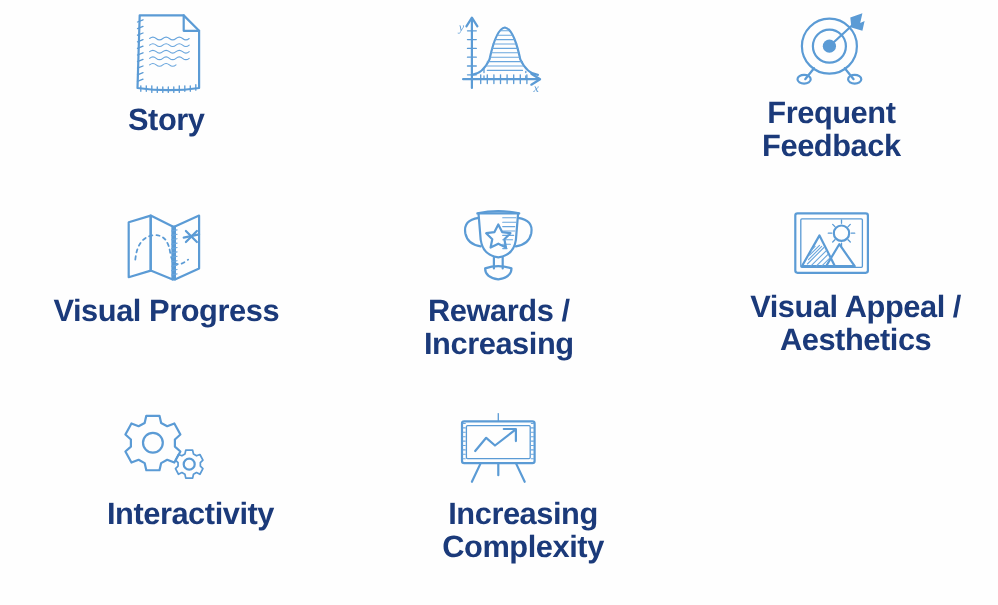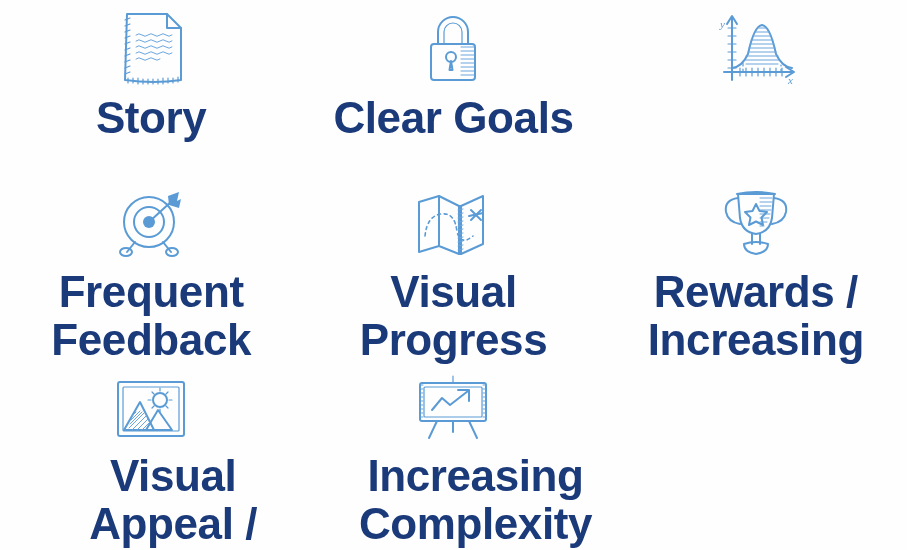--- a/index.html
+++ b/index.html
@@ -51,21 +51,21 @@
   .cell.row3 .icon-wrap { height: 74px; padding-top: 10px; }
 
   .icon-wrap svg {
     display: block;
     overflow: visible;
   }
 
   .label {
     color: #1B3A7A;
     font-weight: bold;
-    font-size: 44px;
+    font-size: 28px;
     line-height: 1.08;
     text-align: center;
     letter-spacing: -0.4px;
     white-space: pre-line;
     padding: 0 6px;
     margin-top: 6px;
     font-family: "Liberation Sans", sans-serif;
   }
 
   .cell.row2 .label { margin-top: 8px; text-align: center; }
@@ -149,46 +149,20 @@
             <path d="M25 33 q3 -2.5 6 0 t6 0 t6 0 t6 0 t6 0 t6 0"></path>
             <path d="M25 39 q3 -2.5 6 0 t6 0 t6 0 t6 0 t6 0 t6 0"></path>
             <path d="M25 45 q3 -2.5 6 0 t6 0 t6 0 t6 0 t6 0 t6 0"></path>
             <path d="M25 51 q3 -2.5 6 0 t6 0 t6 0 t6 0"></path>
           </g>
         </svg>
       </div>
       <div class="label">Story</div>
     </div>
 
-    <div class="cell row1">
-      <div class="icon-wrap">
-        <svg width="80" height="80" viewBox="0 0 80 80" aria-hidden="true">
-
-          <path class="sk" d="M25 36 L25 24 a15 15 0 0 1 30 0 L55 36"></path>
-          <path class="sk-thin" d="M31 36 L31 24 a9 9 0 0 1 18 0 L49 36"></path>
-
-          <rect class="sk" x="18" y="36" width="44" height="36" rx="3"></rect>
-
-          <g class="sk-hatch">
-            <path d="M48 39 L61 39"></path>
-              <path d="M48 43 L61 43"></path>
-              <path d="M48 47 L61 47"></path>
-            <path d="M48 51 L61 51"></path>
-              <path d="M48 55 L61 55"></path>
-              <path d="M48 59 L61 59"></path>
-            <path d="M48 63 L61 63"></path>
-              <path d="M48 67 L61 67"></path>
-          </g>
-
-          <circle class="sk" cx="38" cy="49" r="5"></circle>
-          <path class="sk" d="M38 53 L36.5 62 L39.5 62 Z"></path>
-        </svg>
-      </div>
-      <div class="label">Clear Goals</div>
-    </div>
 
     <div class="cell row1">
       <div class="icon-wrap">
         <svg width="88" height="80" viewBox="0 0 88 80" aria-hidden="true">
 
           <path class="sk" d="M20 72 L20 10"></path>
           <path class="sk" d="M15 16 L20 8 L25 16"></path>
 
           <path class="sk" d="M12 64 L80 64"></path>
           <path class="sk" d="M74 59 L82 64 L74 69"></path>
@@ -356,20 +330,43 @@
               <path d="M22 54 L36 40"></path>
               <path d="M27 54 L38 43"></path>
             <path d="M32 54 L40 46"></path>
           </g>
         </svg>
       </div>
       <div class="label">Visual Appeal /
 Aesthetics</div>
     </div>
 
+    <div class="cell row3">
+      <div class="icon-wrap">
+        <svg width="92" height="66" viewBox="0 0 92 66" aria-hidden="true">
+
+          <g transform="translate(34,25)">
+            <path class="sk" d="M-6 -23 L6 -23 L7.5 -16.5 L13 -13.5 L19.5 -16 L25 -6 L20 -1.5 L20 5
+                                 L25 9.5 L19.5 19.5 L13 17 L7.5 20 L6 26.5 L-6 26.5 L-7.5 20
+                                 L-13 17 L-19.5 19.5 L-25 9.5 L-20 5 L-20 -1.5 L-25 -6 L-19.5 -16
+                                 L-13 -13.5 L-7.5 -16.5 Z"></path>
+            <circle class="sk" cx="0" cy="1.5" r="9"></circle>
+          </g>
+
+          <g transform="translate(67,45)">
+            <path class="sk" d="M-4 -15 L4 -15 L5 -10.5 L8.5 -8.5 L12.5 -10 L16 -3.5 L13 -0.5 L13 3.5
+                                 L16 6.5 L12.5 13 L8.5 11 L5 13 L4 17.5 L-4 17.5 L-5 13
+                                 L-8.5 11 L-12.5 13 L-16 6.5 L-13 3.5 L-13 -0.5 L-16 -3.5 L-12.5 -10
+                                 L-8.5 -8.5 L-5 -10.5 Z" transform="scale(0.78)"></path>
+            <circle class="sk" cx="0" cy="1" r="5"></circle>
+          </g>
+        </svg>
+      </div>
+      <div class="label">Interactivity</div>
+    </div>
 
     <div class="cell row3">
       <div class="icon-wrap">
         <svg width="84" height="68" viewBox="0 0 84 68" aria-hidden="true">
 
           <path class="sk-thin" d="M42 2 L42 9"></path>
 
           <rect class="sk" x="9" y="9" width="66" height="38" rx="2"></rect>
           <rect class="sk-thin" x="13" y="13" width="58" height="30" rx="1"></rect>
 

